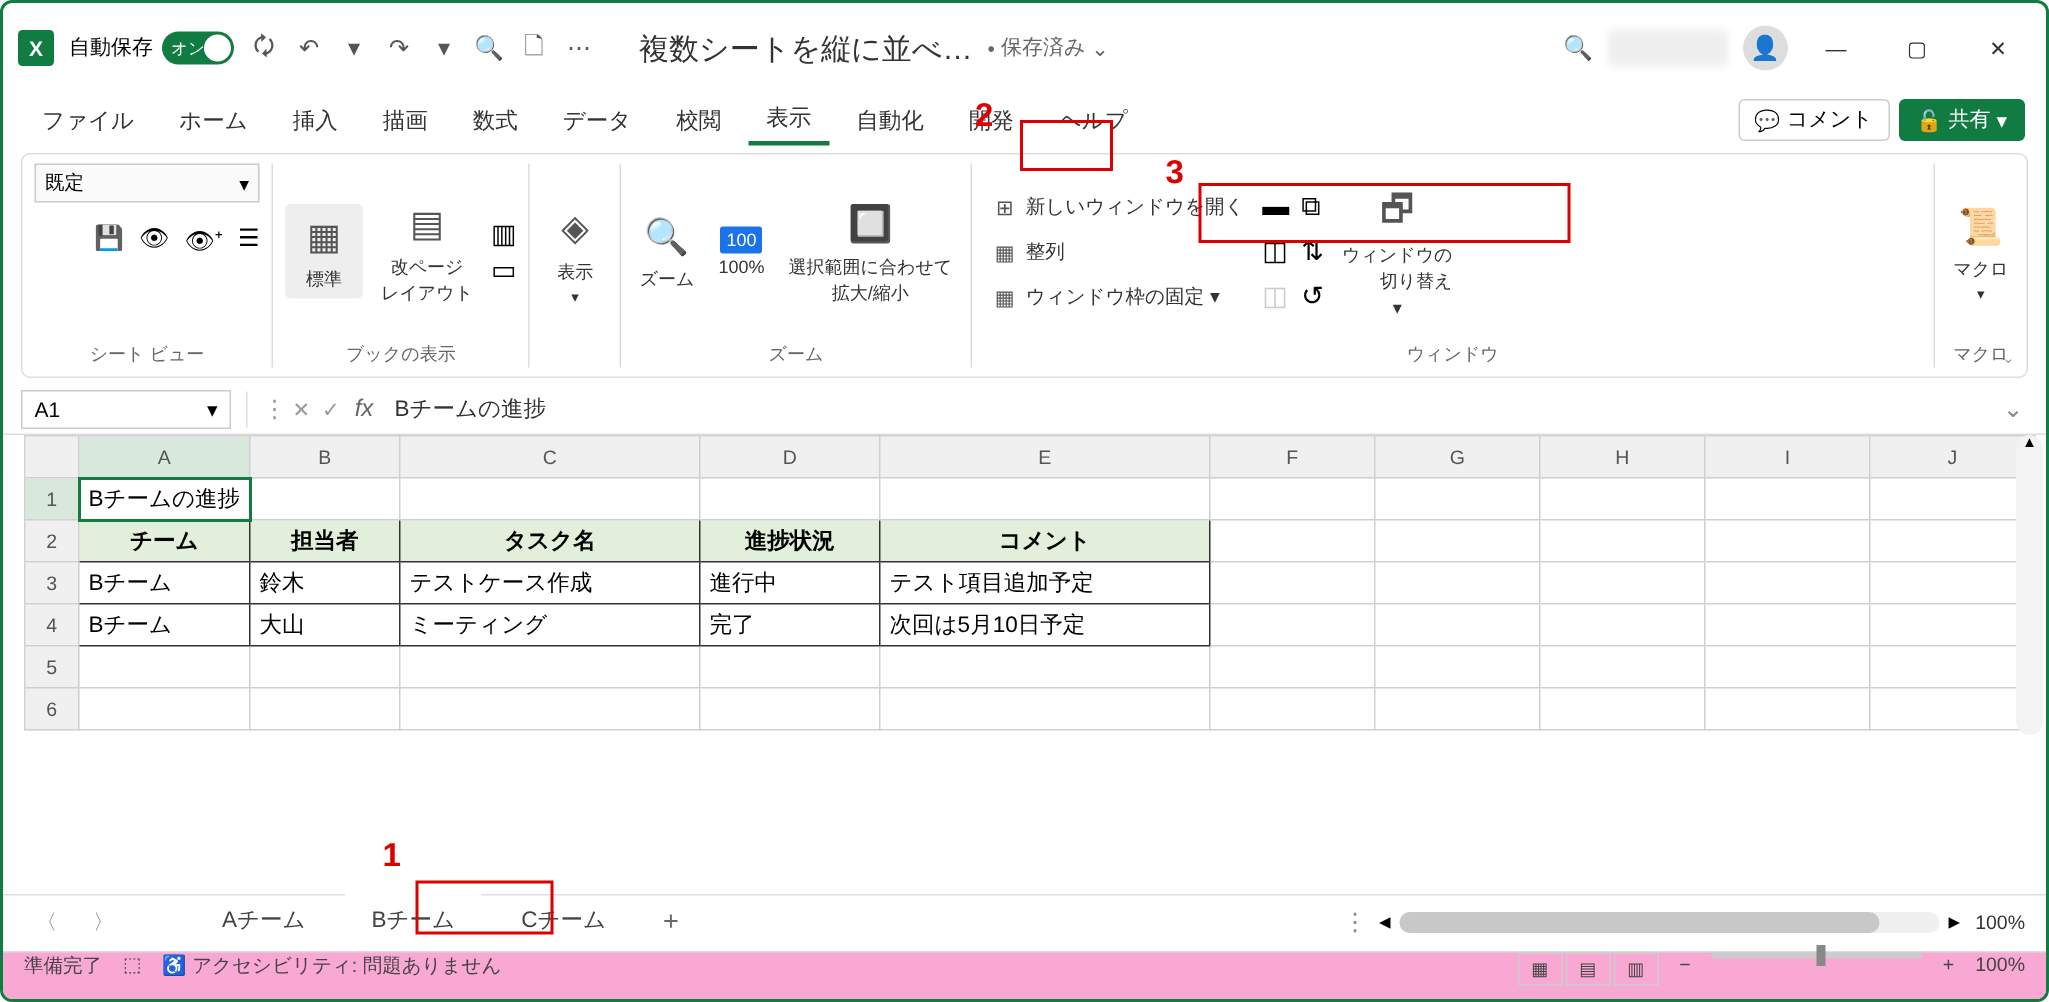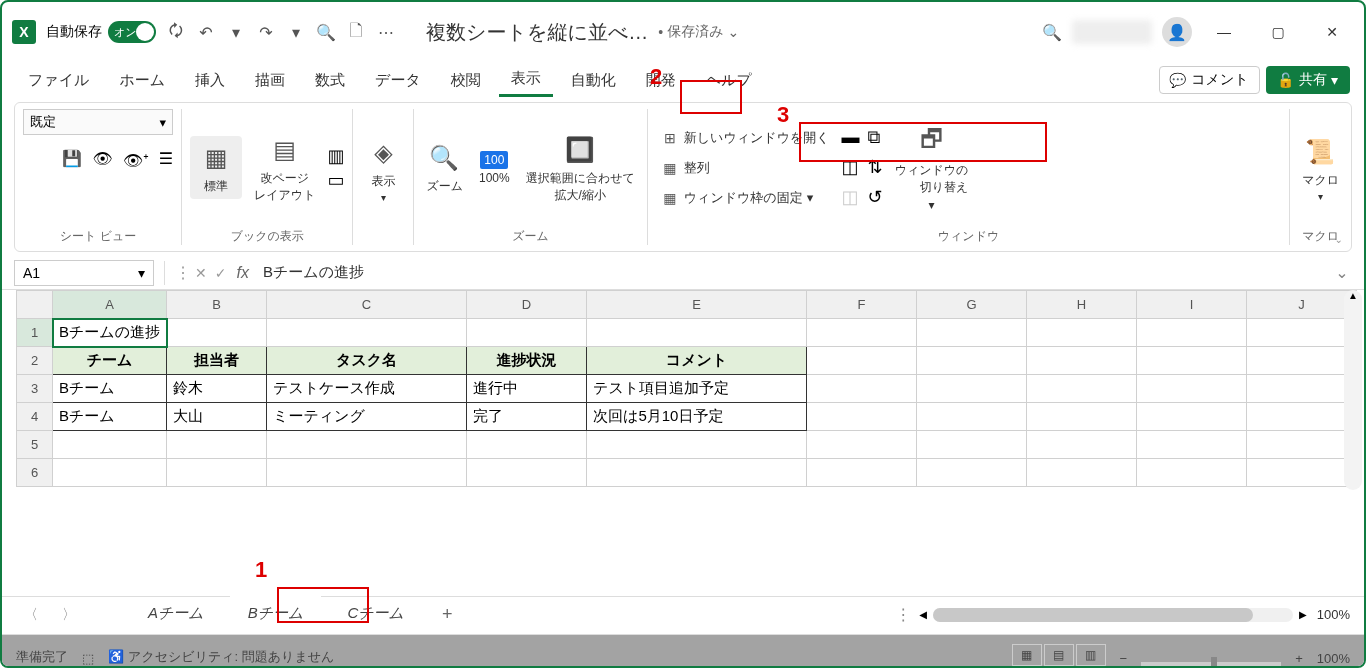--- a/index.html
+++ b/index.html
@@ -68,31 +68,31 @@
 .grid td.sel { outline: 2px solid #107c41; outline-offset: -1px; }
 .grid tr.header-row td { background: #e2efda; font-weight: bold; text-align: center; border: 1px solid #333; }
 .grid tr.data-row td.bordered { border: 1px solid #333; }
 .col-A { width: 100px; } .col-B { width: 100px; } .col-C { width: 200px; } .col-D { width: 120px; } .col-E { width: 220px; }
 .col-rest { width: 110px; }
 .vscroll { position: absolute; right: 2px; top: 0; width: 18px; height: 200px; background: #f3f3f3; border-radius: 9px; display: flex; flex-direction: column; align-items: center; }
 
 
 .sheet-bar { position: absolute; bottom: 34px; left: 0; right: 0; height: 36px; display: flex; align-items: center; padding: 0 14px; gap: 8px; border-top: 1px solid #ddd; background: #fff; }
 .nav-arrow { color: #888; font-size: 14px; padding: 4px 8px; }
-.sheet-tab { padding: 22px 18px; font-size: 15px; color: #444; border-bottom: 2px solid transparent; font-style: italic; }
+.sheet-tab { padding: 22px 18px; font-size: 15px; color: #444; border-bottom: 2px solid transparent; }
 .sheet-tab.active { border-bottom: 3px solid #107c41; background: #fff; font-weight: 500; }
 .add-sheet { font-size: 18px; color: #666; padding: 0 12px; }
 .sheet-spacer { flex: 1; }
 .hscroll { display: flex; align-items: center; gap: 6px; }
 .hscroll-track { width: 360px; height: 14px; background: #f0f0f0; border-radius: 7px; position: relative; }
 .hscroll-thumb { position: absolute; left: 0; width: 320px; height: 14px; background: #c8c8c8; border-radius: 7px; }
 .zoom-ind { font-size: 13px; color: #333; margin-left: 4px; }
 
 
-.status-bar { position: absolute; bottom: 0; left: 0; right: 0; height: 32px; display: flex; align-items: flex-end; padding: 0 14px; gap: 14px; font-size: 13px; color: #444; border-top: 1px solid #ddd; background: #a3a3a3; }
+.status-bar { position: absolute; bottom: 0; left: 0; right: 0; height: 32px; display: flex; align-items: flex-start; padding: 0 14px; gap: 14px; font-size: 13px; color: #444; border-top: 1px solid #ddd; background: #f9a8d4; }
 .status-spacer { flex: 1; }
 .view-icons { display: flex; gap: 2px; }
 .view-icons span { width: 30px; height: 22px; border: 1px solid #ccc; display: flex; align-items: center; justify-content: center; font-size: 12px; }
 .zoom-slider { width: 140px; height: 4px; background: #ccc; position: relative; }
 .zoom-slider::before { content: ""; position: absolute; left: 50%; top: -5px; width: 6px; height: 14px; background: #888; }
 </style>
 </head>
 <body>
 
 <div class="title-bar">

